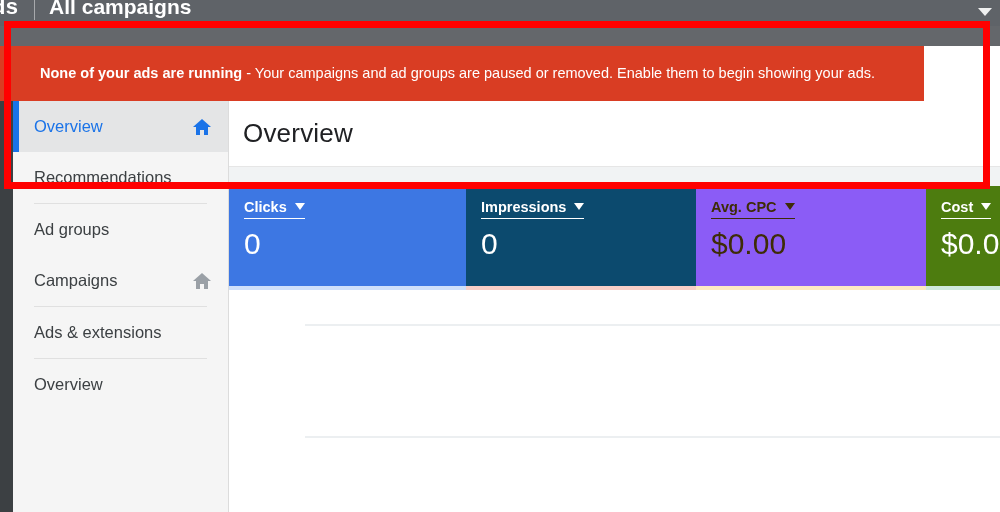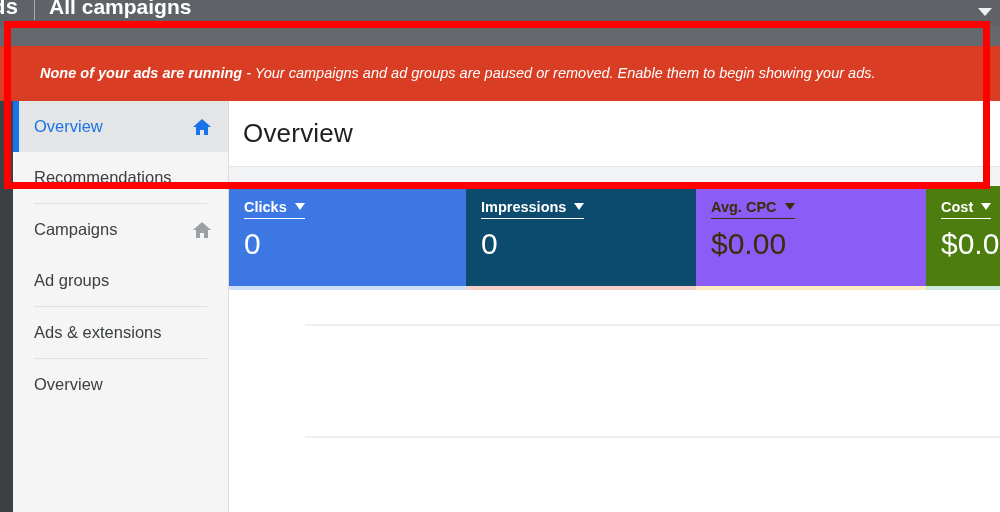--- a/index.html
+++ b/index.html
@@ -73,27 +73,26 @@
     position: absolute;
     left: 0; top: 26px;
     width: 1000px; height: 20px;
     background: #64676b;
   }
 
   
   .alert-banner {
     position: absolute;
     left: 0; top: 46px;
-    width: 1000px; height: 55px;
+    width: 924px; height: 55px;
     background: #d93d23;
     display: flex;
     align-items: center;
     box-sizing: border-box;
     padding-left: 40px;
-    font-style: italic;
   }
   .alert-text {
     color: #ffffff;
     font-size: 14.5px;
     line-height: 1.2;
     white-space: nowrap;
   }
   .alert-text .lead {
     font-weight: bold;
   }
@@ -294,30 +293,30 @@
       </span>
     </div>
 
     <div class="nav-item">
       <span class="nav-label">Recommendations</span>
     </div>
 
     <div class="nav-divider"></div>
 
     <div class="nav-item">
+      <span class="nav-label">Ad groups</span>
+    </div>
+
+    <div class="nav-item">
       <span class="nav-label">Campaigns</span>
       <span class="home-icon">
         <svg width="20" height="18" viewBox="0 0 20 18">
             <path d="M10 1 L19 9 H16 V17 H12 V12 H8 V17 H4 V9 H1 Z" fill="#9aa0a6"></path>
           </svg>
       </span>
-    </div>
-
-    <div class="nav-item">
-      <span class="nav-label">Ad groups</span>
     </div>
 
     <div class="nav-divider"></div>
 
     <div class="nav-item">
       <span class="nav-label">Ads &amp; extensions</span>
     </div>
 
 
     <div class="nav-divider"></div>

